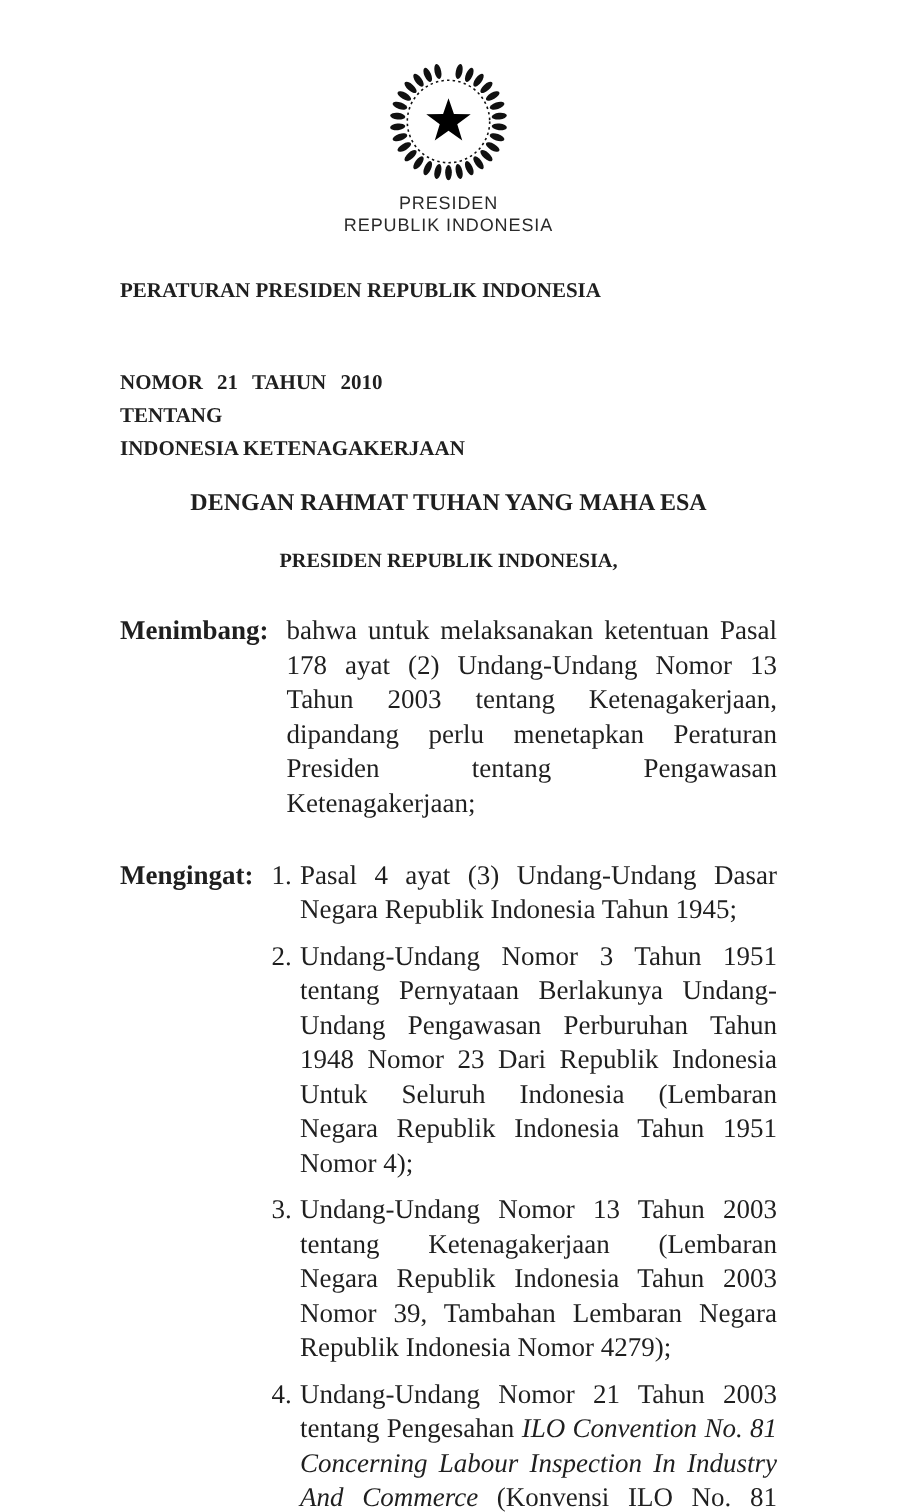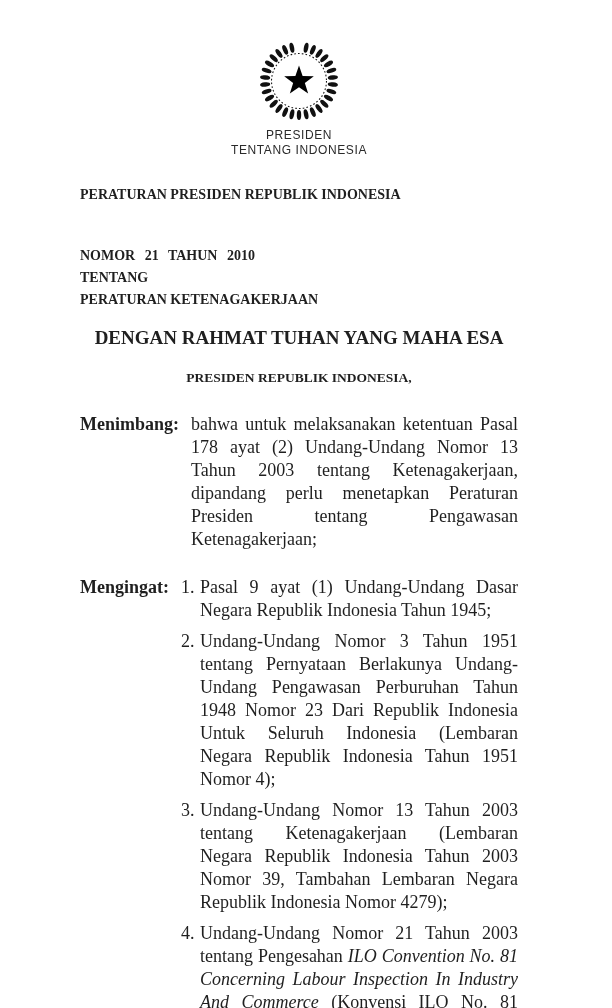--- a/index.html
+++ b/index.html
@@ -21,21 +21,21 @@
     letter-spacing: 0.6px; color: #2a2a2a;
   }
   .org-line.first { margin-top: 6px; }
 
   
   .title-block { text-align: left; margin-top: 26px; }
   .title-line { font-weight: bold; font-size: 14px; line-height: 22px; }
   .title-line.spread { word-spacing: 6px; margin-top: 39px; }
 
   .invocation {
-    text-align: center; font-weight: bold; font-size: 19px;
+    text-align: center; font-weight: bold; font-size: 16px;
     margin: 16px 0 0 0;
   }
   .authority {
     text-align: center; font-weight: bold; font-size: 13.5px;
     margin: 21px 0 12px 0;
   }
 
   
   .clause { display: flex; align-items: flex-start; font-size: 18px; }
   .clause.menimbang { margin-top: 27px; }
@@ -100,28 +100,28 @@
         <use href="#lf" transform="rotate(300 50 50)"></use>
         <use href="#lf" transform="rotate(312 50 50)"></use>
         <use href="#lf" transform="rotate(324 50 50)"></use>
         <use href="#lf" transform="rotate(336 50 50)"></use>
         <use href="#lf" transform="rotate(348 50 50)"></use>
       </g>
       <circle cx="50" cy="50" r="33.5" fill="none" stroke="#111111" stroke-width="1.3" stroke-dasharray="2 2.6"></circle>
       <polygon fill="#000000" points="50,31 54.41,43.93 68.07,44.13 57.13,52.32 61.17,65.37 50,57.5 38.83,65.37 42.87,52.32 31.93,44.13 45.59,43.93"></polygon>
     </svg>
     <div class="org-line first">PRESIDEN</div>
-    <div class="org-line">TENTANG INDONESIA</div>
+    <div class="org-line">REPUBLIK INDONESIA</div>
   </header>
 
   <section class="title-block">
     <div class="title-line">PERATURAN PRESIDEN REPUBLIK INDONESIA</div>
     <div class="title-line spread">NOMOR 21 TAHUN 2010</div>
     <div class="title-line">TENTANG</div>
-    <div class="title-line">PERATURAN KETENAGAKERJAAN</div>
+    <div class="title-line">INDONESIA KETENAGAKERJAAN</div>
   </section>
 
   <p class="invocation">DENGAN RAHMAT TUHAN YANG MAHA ESA</p>
   <p class="authority">PRESIDEN REPUBLIK INDONESIA,</p>
 
   <section class="clause menimbang">
     <div class="clause-label">
       <span>Menimbang</span>
       <span>:</span>
     </div>
@@ -132,21 +132,21 @@
 
   <section class="clause mengingat">
     <div class="clause-label">
       <span>Mengingat</span>
       <span>:</span>
     </div>
     <div class="clause-body">
 
       <div class="list-item">
         <span class="item-num">1.</span>
-        <span class="item-text">Pasal 9 ayat (1) Undang-Undang Dasar Negara Republik Indonesia Tahun 1945;</span>
+        <span class="item-text">Pasal 4 ayat (3) Undang-Undang Dasar Negara Republik Indonesia Tahun 1945;</span>
       </div>
 
       <div class="list-item">
         <span class="item-num">2.</span>
         <span class="item-text">Undang-Undang Nomor 3 Tahun 1951 tentang Pernyataan Berlakunya Undang-Undang Pengawasan Perburuhan Tahun 1948 Nomor 23 Dari Republik Indonesia Untuk Seluruh Indonesia (Lembaran Negara Republik Indonesia Tahun 1951 Nomor 4);</span>
       </div>
 
       <div class="list-item">
         <span class="item-num">3.</span>
         <span class="item-text">Undang-Undang Nomor 13 Tahun 2003 tentang Ketenagakerjaan (Lembaran Negara Republik Indonesia Tahun 2003 Nomor 39, Tambahan Lembaran Negara Republik Indonesia Nomor 4279);</span>

